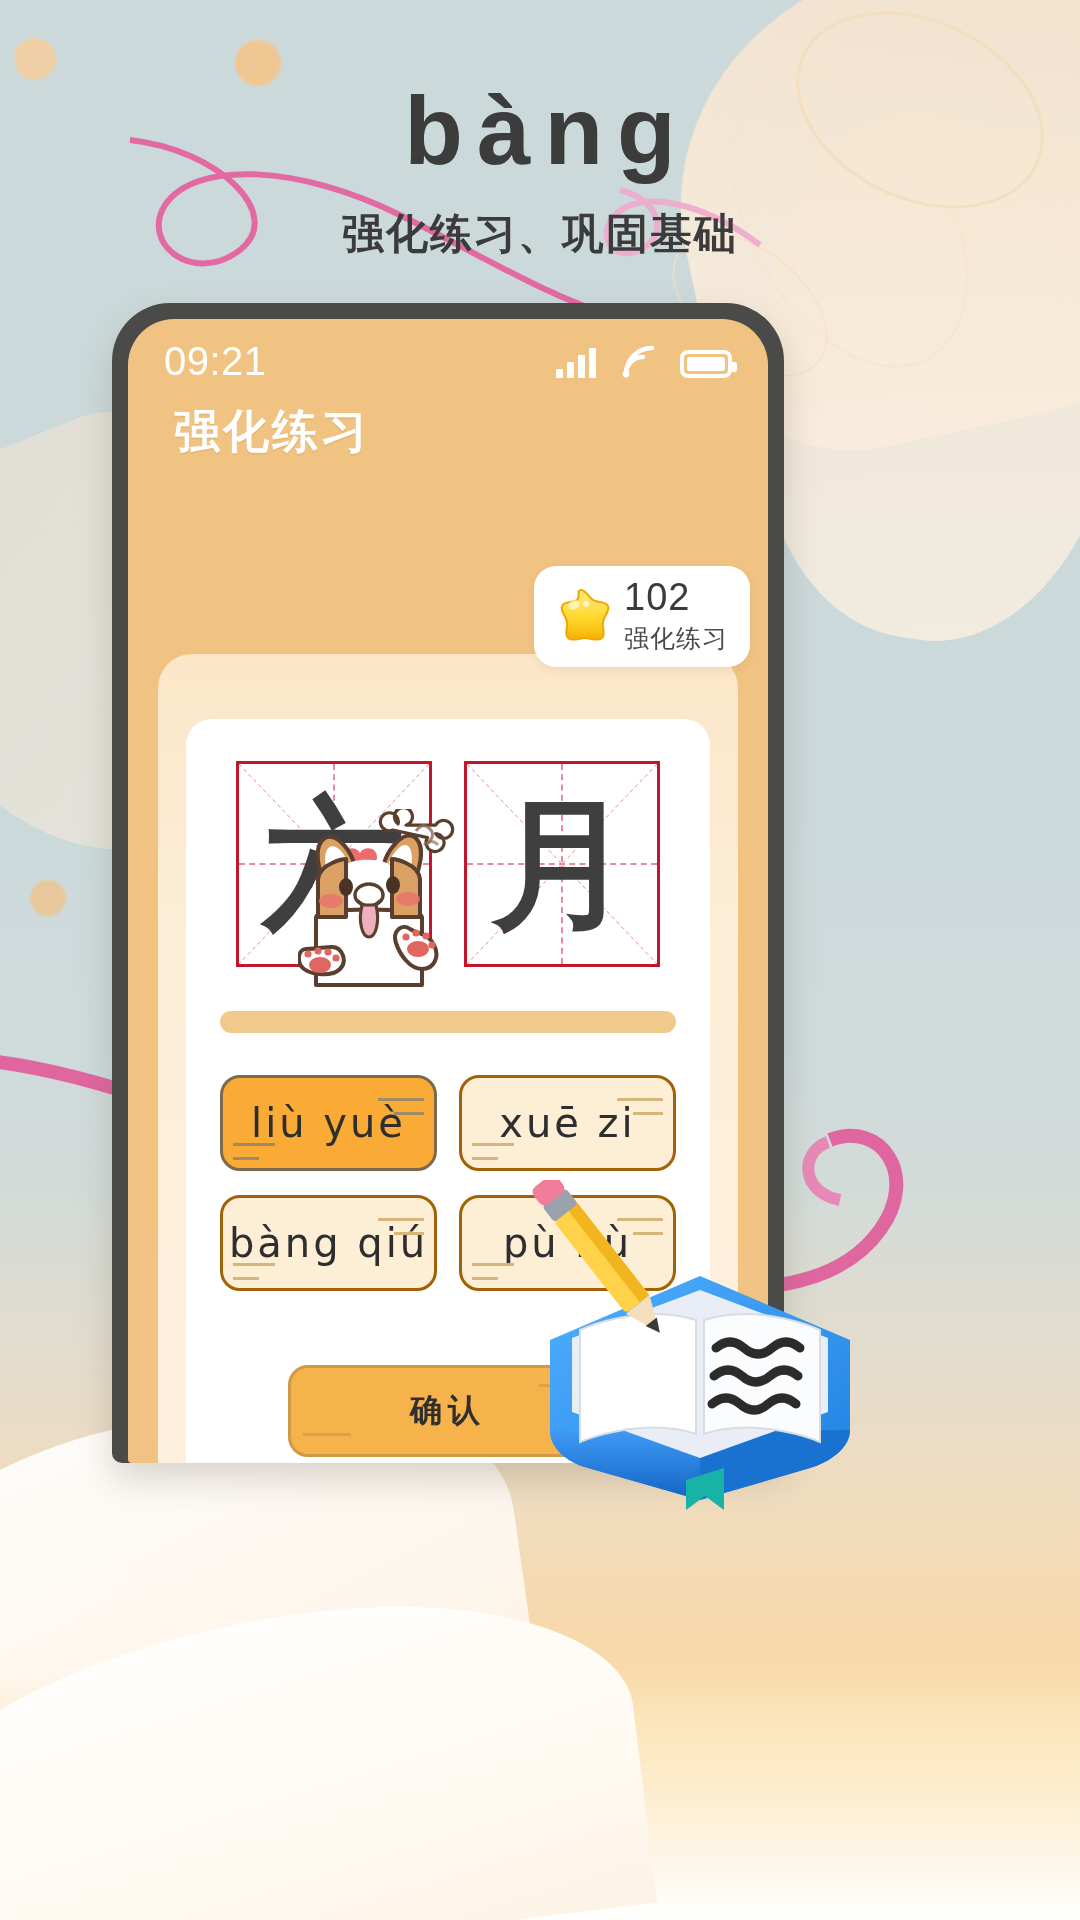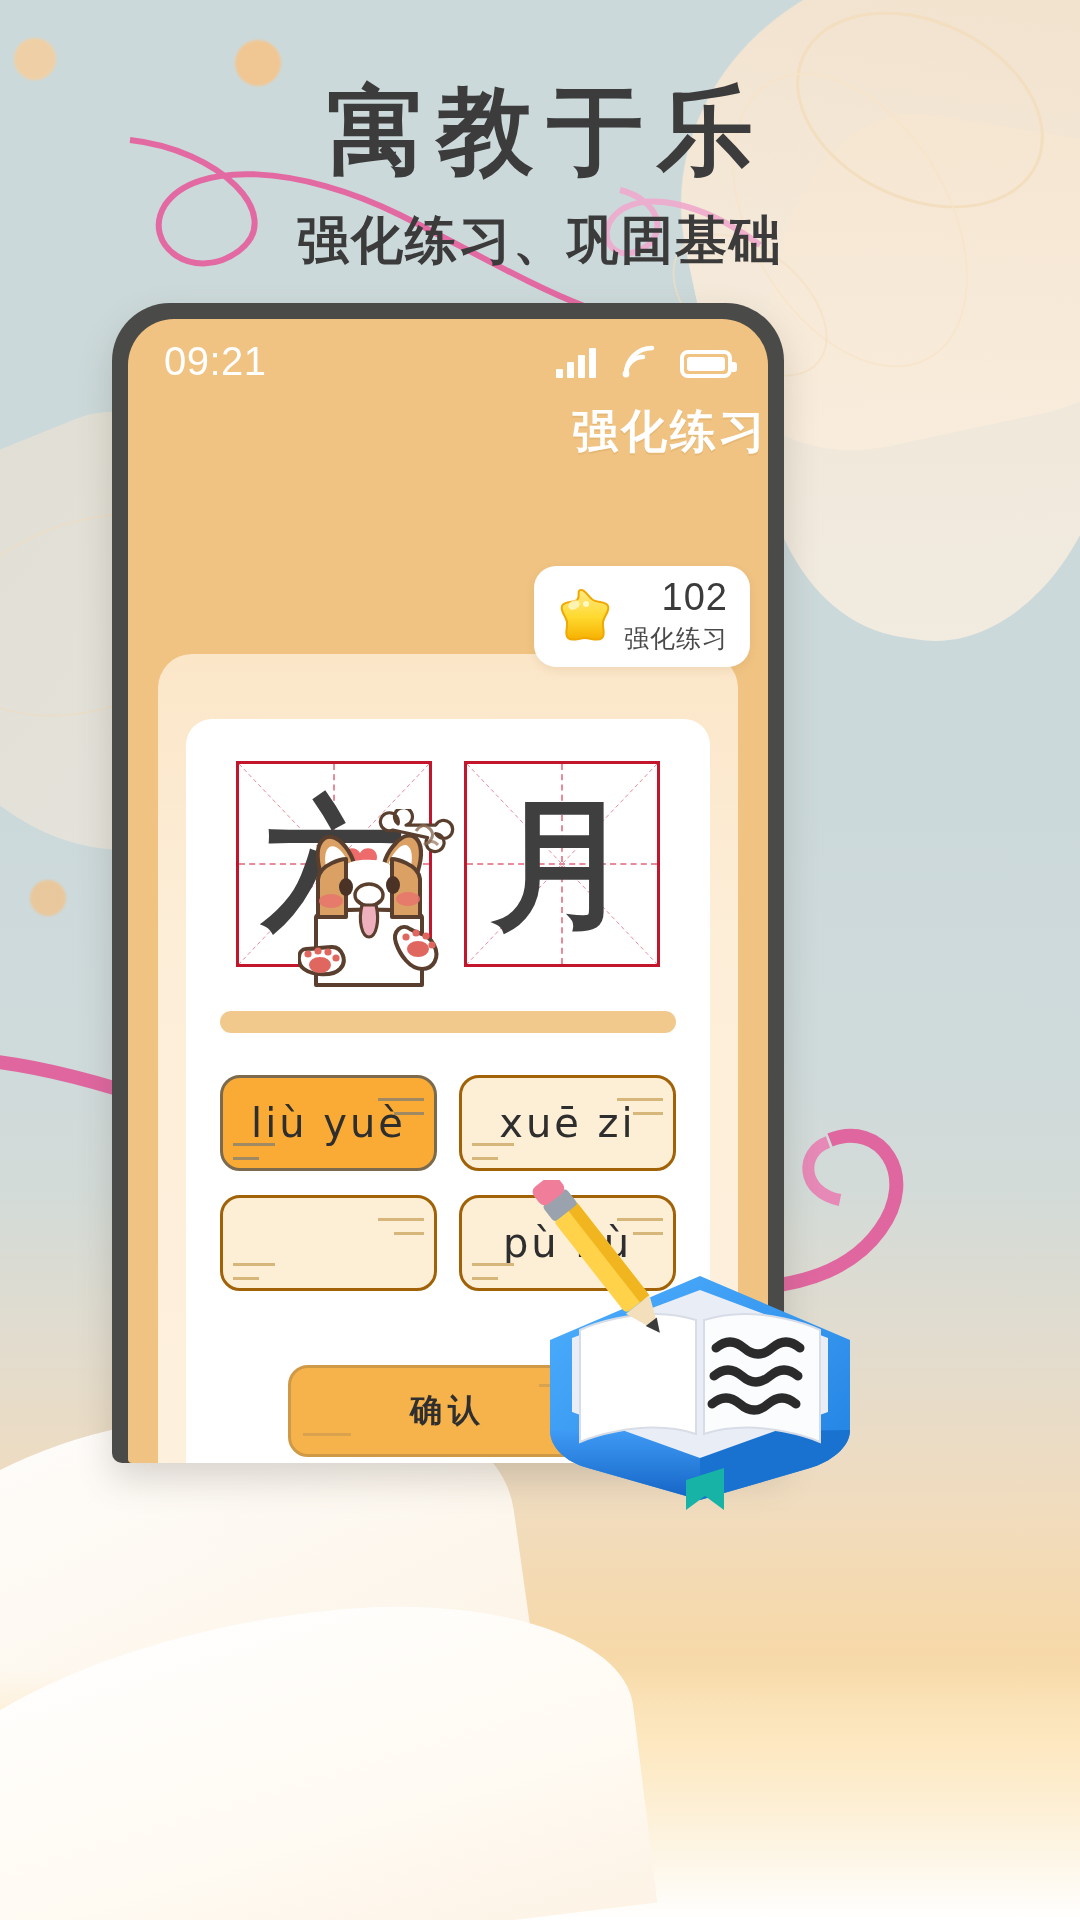--- a/index.html
+++ b/index.html
@@ -79,37 +79,36 @@
     margin-top: 78px;
     font-size: 96px;
     font-weight: 700;
     color: #3c3c3c;
     letter-spacing: 14px;
     text-indent: 14px;
     line-height: 1.1;
   }
   #subhead {
     margin-top: 22px;
-    font-size: 52px;
+    font-size: 42px;
     font-weight: 700;
     color: #3b3b3b;
     letter-spacing: 2px;
   }
 
   
   #phone {
     position: absolute;
     left: 112px; top: 303px;
     width: 672px; height: 1160px;
     background: #4a4a48;
     border-radius: 58px 58px 10px 10px;
     padding: 16px 16px 0 16px;
     box-shadow: 0 16px 34px rgba(90,80,70,.22);
     z-index: 6;
-    text-align: right;
   }
   #screen {
     width: 100%; height: 100%;
     background: #f0c382;
     border-radius: 46px 46px 4px 4px;
     overflow: hidden;
     position: relative;
   }
 
   
@@ -287,21 +286,21 @@
 </div>
 
 <svg id="ribbon" width="1080" height="1920" viewBox="0 0 1080 1920">
   <path d="M 130,140 C 220,150 285,215 240,250 C 195,285 140,245 165,205 C 195,160 300,165 400,215 C 520,275 600,330 700,330" fill="none" stroke="#e4639f" stroke-width="6" opacity=".95"></path>
   <path d="M 620,190 C 660,200 670,235 640,250 C 612,263 596,235 615,215 C 640,190 700,200 760,245" fill="none" stroke="#f0a8cc" stroke-width="6" opacity=".9"></path>
   <path d="M -20,1060 C 140,1075 330,1175 520,1245 C 700,1310 830,1300 880,1230 C 920,1175 880,1120 830,1140" fill="none" stroke="#e0609d" stroke-width="14" opacity=".95"></path>
   <path d="M 828,1142 C 800,1152 800,1192 840,1200" fill="none" stroke="#e87fb3" stroke-width="12" opacity=".9"></path>
 </svg>
 
 <div id="header">
-  <div id="headline">寓教于乐</div>
+  <div id="headline">bàng</div>
   <div id="subhead">强化练习、巩固基础</div>
 </div>
 
 <div id="phone">
   <div id="screen">
 
     <div id="statusbar">
       <div id="clock">09:21</div>
       <div id="status-icons">
         <span class="bars">
@@ -433,20 +432,21 @@
           <span class="tick-tr2"></span>
           <span class="tick-bl"></span>
           <span class="tick-bl2"></span>
           <span>xuē zi</span>
         </div>
         <div class="opt">
           <span class="tick-tr"></span>
           <span class="tick-tr2"></span>
           <span class="tick-bl"></span>
           <span class="tick-bl2"></span>
+          <span>bàng qiú</span>
         </div>
         <div class="opt">
           <span class="tick-tr"></span>
           <span class="tick-tr2"></span>
           <span class="tick-bl"></span>
           <span class="tick-bl2"></span>
           <span>pù bù</span>
         </div>
       </div>
 

